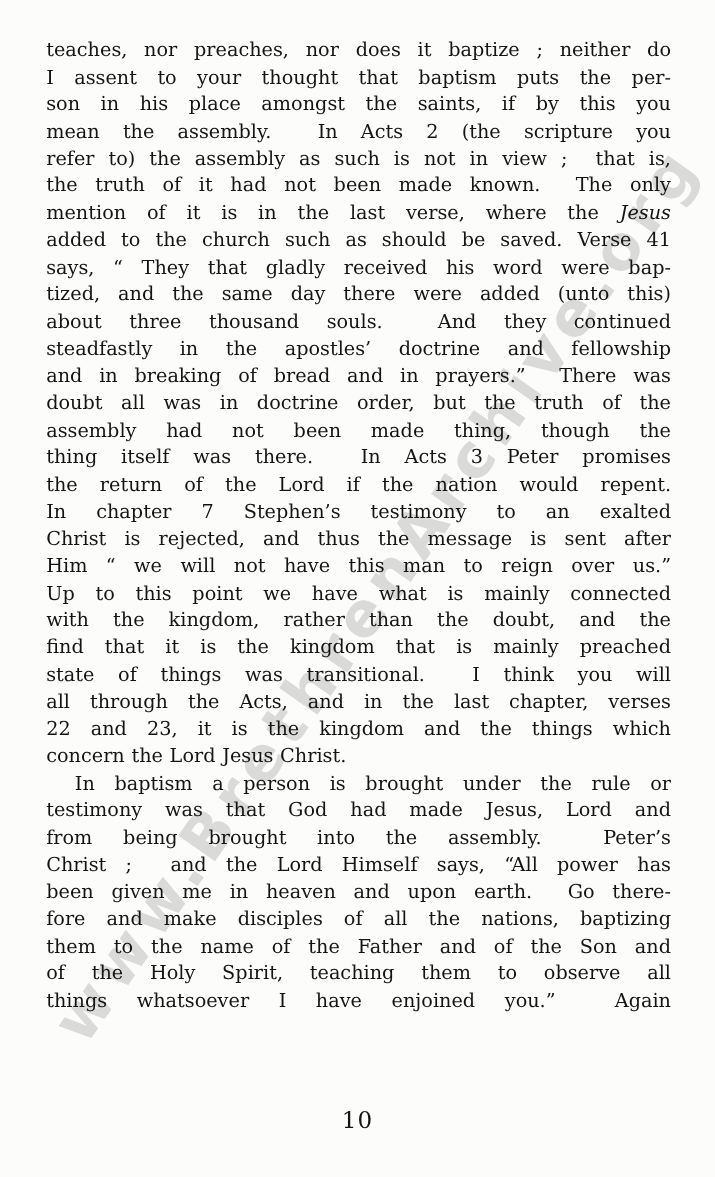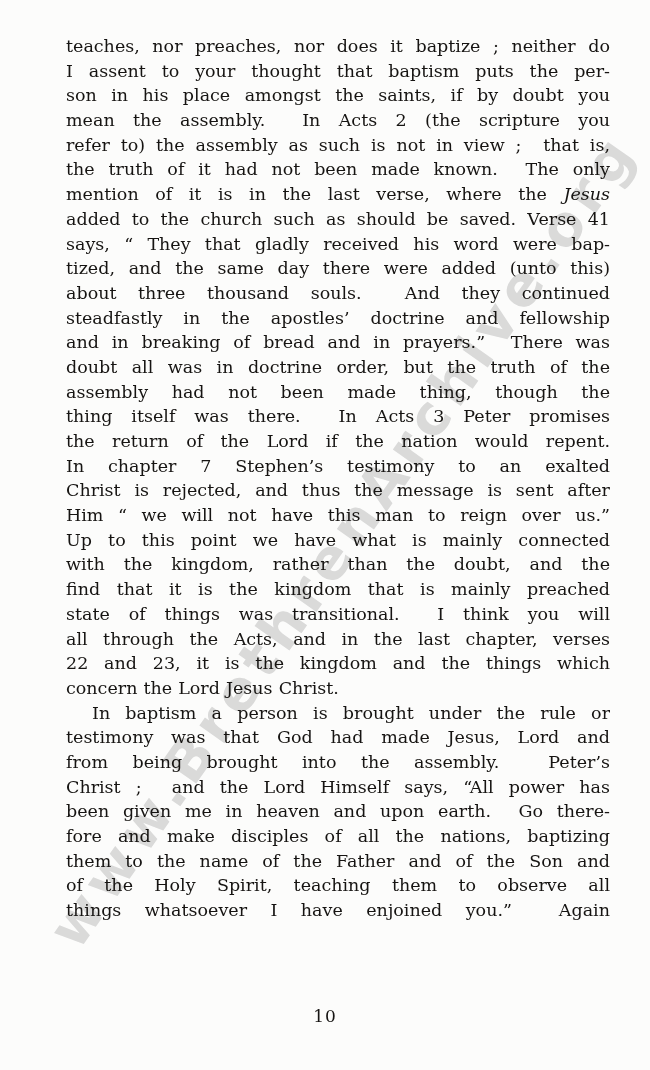--- a/index.html
+++ b/index.html
@@ -39,50 +39,49 @@
   }
   .paragraph { margin: 0; }
   .line {
     font-size: 17.5px;
     line-height: 24.7px;
     height: 24.7px;
     overflow: hidden;
     text-align: justify;
     text-align-last: justify;
     word-spacing: 0.5px;
-    margin-left: 24px;
   }
   .line.flush-end {
     text-align-last: left;
   }
   .line.indent {
     text-indent: 26px;
   }
   .page-number {
     position: absolute;
     top: 1006px;
     left: 0;
     width: 650px;
     text-align: center;
-    font-size: 17px;
+    font-size: 21px;
     letter-spacing: 1px;
     z-index: 2;
   }
 </style>
 </head>
 <body>
 
 <div class="page">
   <div class="watermark">www.BrethrenArchive.org</div>
 
   <div class="text-block">
       <div class="paragraph">
         <div class="line"><span>teaches, nor preaches, nor does it baptize ; neither do</span></div>
         <div class="line"><span>I assent to your thought that baptism puts the per-</span></div>
-        <div class="line"><span>son in his place amongst the saints, if by doubt you</span></div>
+        <div class="line"><span>son in his place amongst the saints, if by this you</span></div>
         <div class="line"><span>mean the assembly.&nbsp; In Acts 2 (the scripture you</span></div>
         <div class="line"><span>refer to) the assembly as such is not in view ;&nbsp; that is,</span></div>
         <div class="line"><span>the truth of it had not been made known.&nbsp; The only</span></div>
         <div class="line"><span>mention of it is in the last verse, where the </span><i>Jesus</i></div>
         <div class="line"><span>added to the church such as should be saved. Verse 41</span></div>
         <div class="line"><span>says, “ They that gladly received his word were bap-</span></div>
         <div class="line"><span>tized, and the same day there were added (unto this)</span></div>
         <div class="line"><span>about three thousand souls.&nbsp; And they continued</span></div>
         <div class="line"><span>steadfastly in the apostles’ doctrine and fellowship</span></div>
         <div class="line"><span>and in breaking of bread and in prayers.”&nbsp; There was</span></div>

